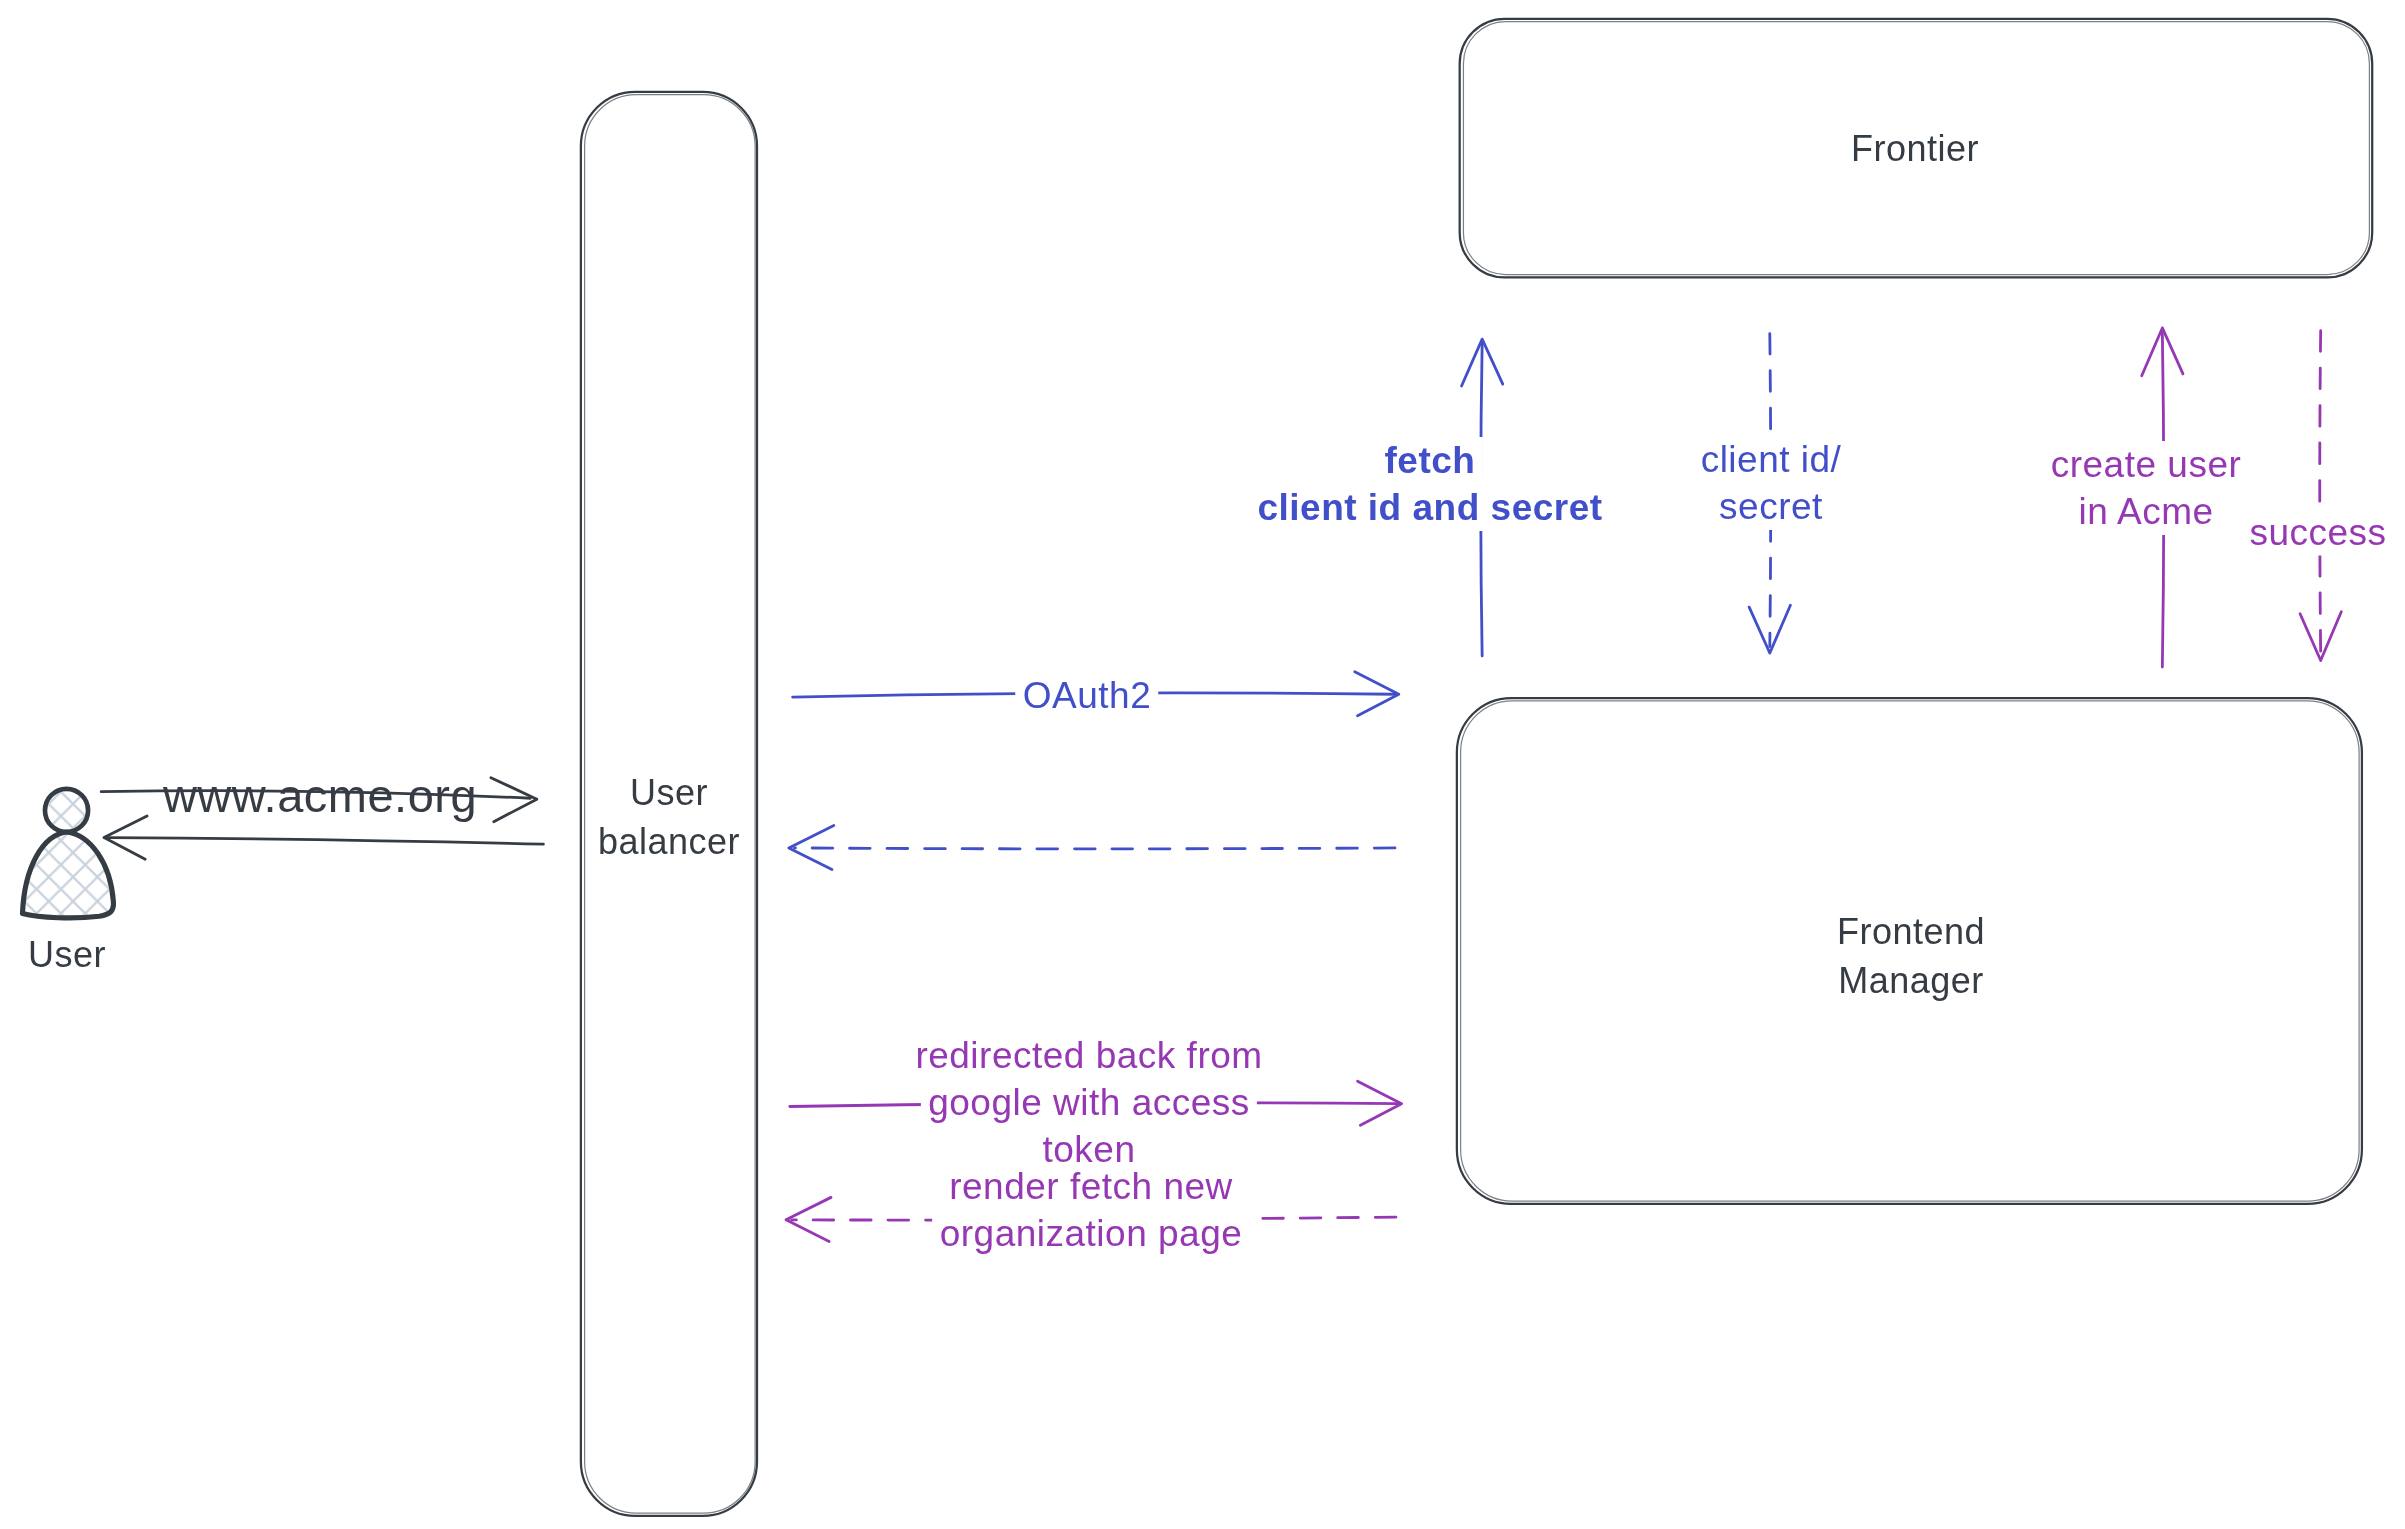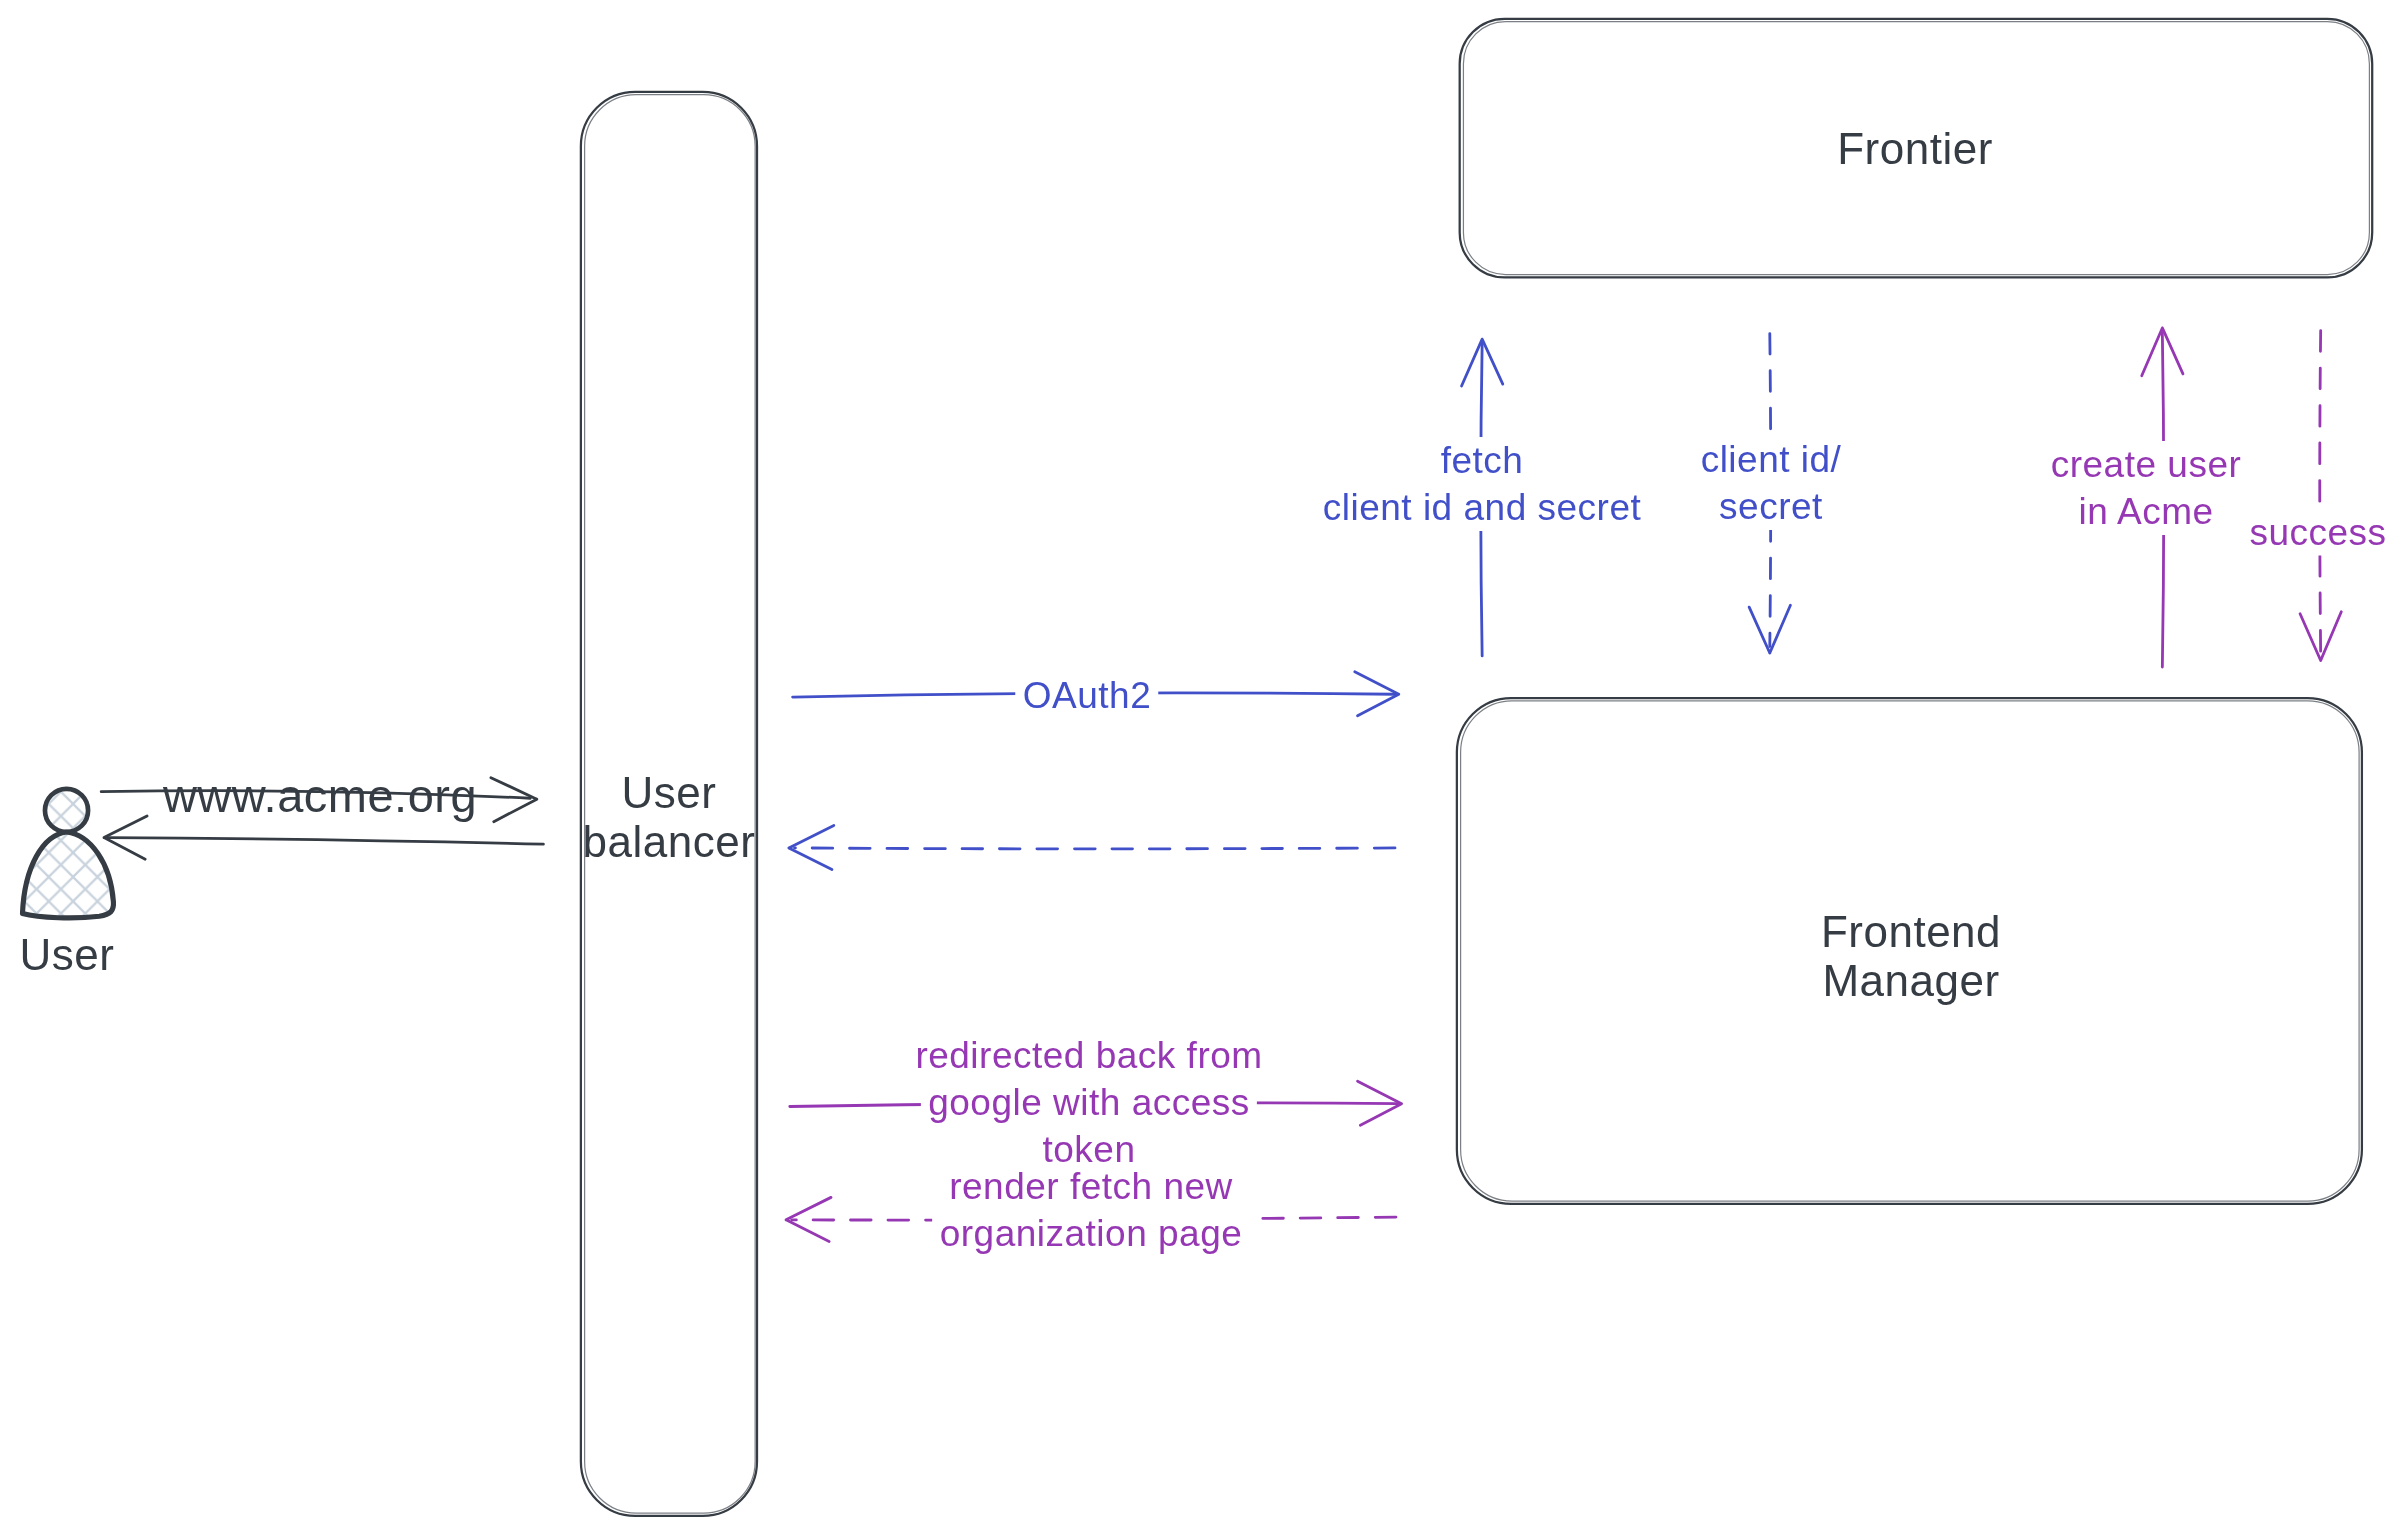--- a/index.html
+++ b/index.html
@@ -31,21 +31,21 @@
     letter-spacing: 0.5px;
     color: #363c44;
   }
   .label .line { display: block; }
   .label .txt { display: inline-block; }
   .label.bg .txt {
     background: #ffffff;
     padding: 0 7.5px;
   }
   .label.node {
-    font-size: 44px;
+    font-size: 36px;
     line-height: 49px;
   }
   .ink    { color: #363c44; }
   .blue   { color: #4150c9; }
   .purple { color: #9638b4; }
 </style>
 </head>
 <body>
 
 <div class="canvas">
@@ -161,21 +161,21 @@
     <span class="line"><span class="txt">redirected back from</span></span>
     <span class="line"><span class="txt">google with access</span></span>
     <span class="line"><span class="txt">token</span></span>
   </div>
 
   <div class="label bg purple" style="left:1091px; top:1210px;">
     <span class="line"><span class="txt">render fetch new</span></span>
     <span class="line"><span class="txt">organization page</span></span>
   </div>
 
-  <div class="label bg blue" style="left:1482px; top:484px;">
+  <div class="label bg blue" style="left:1430px; top:484px;font-weight:bold;">
     <span class="line"><span class="txt">fetch</span></span>
     <span class="line"><span class="txt">client id and secret</span></span>
   </div>
 
   <div class="label bg blue" style="left:1771px; top:483px;">
     <span class="line"><span class="txt">client id/</span></span>
     <span class="line"><span class="txt">secret</span></span>
   </div>
 
   <div class="label bg purple" style="left:2146px; top:488px;">

